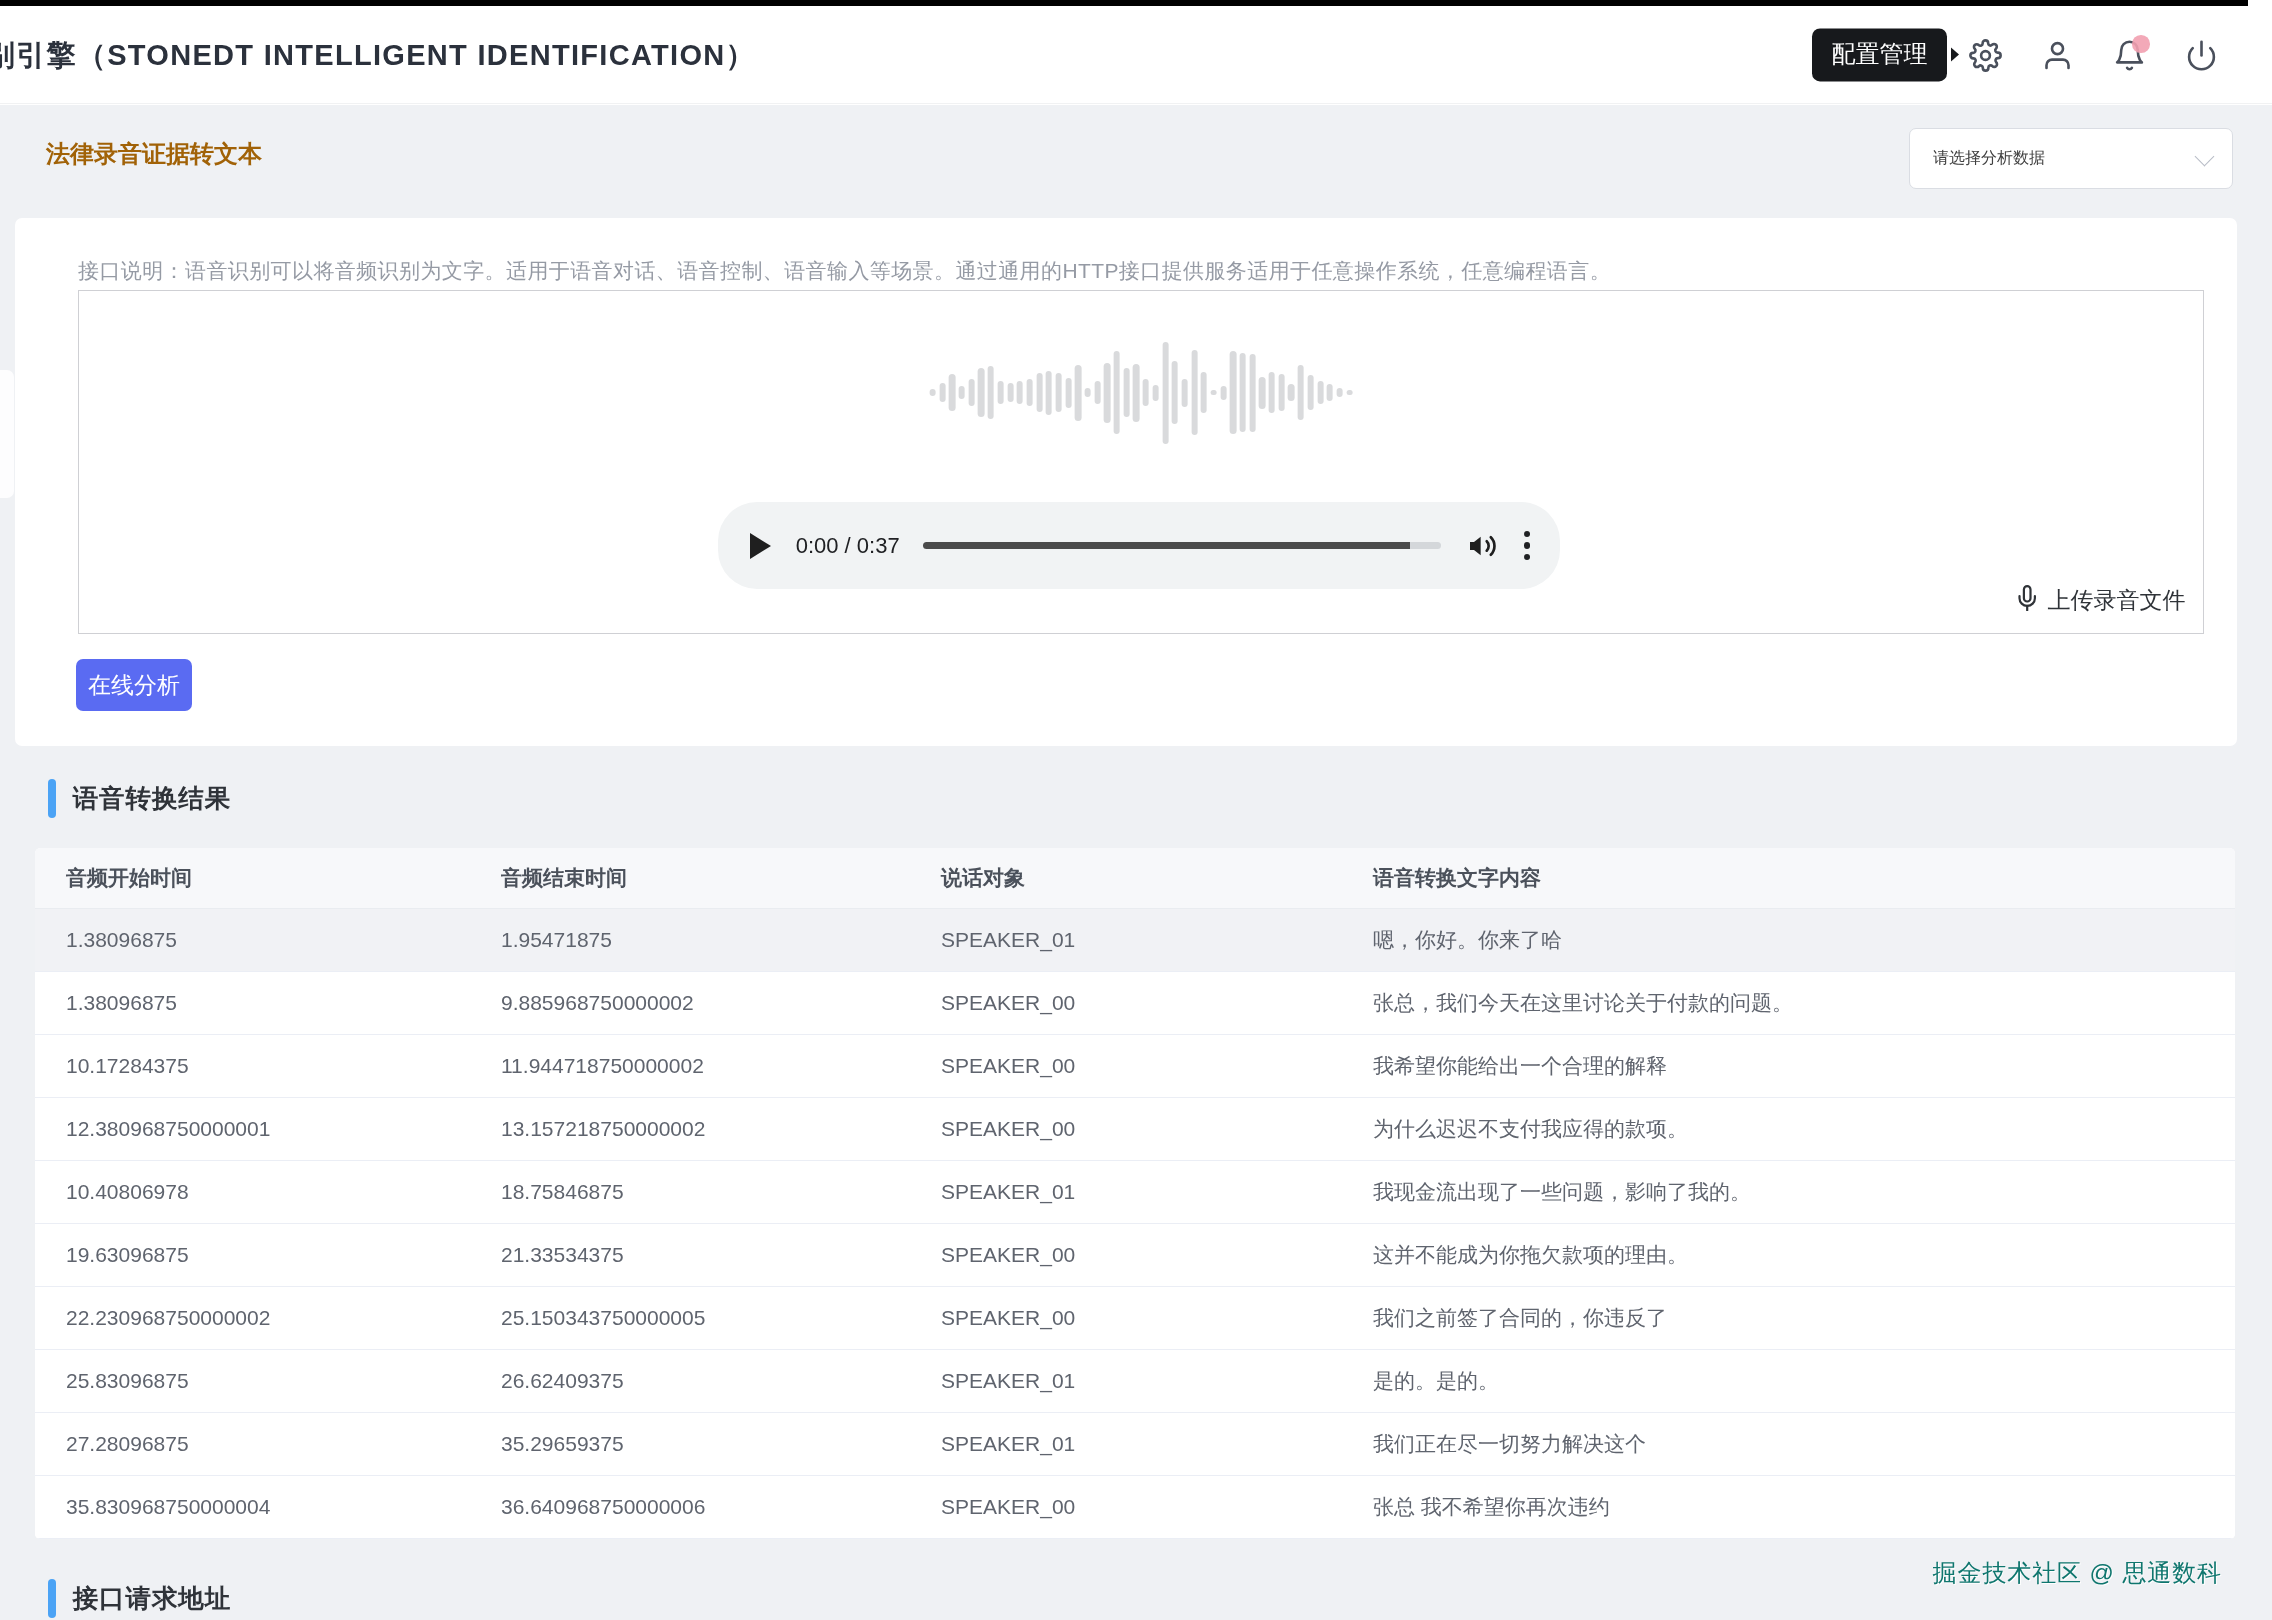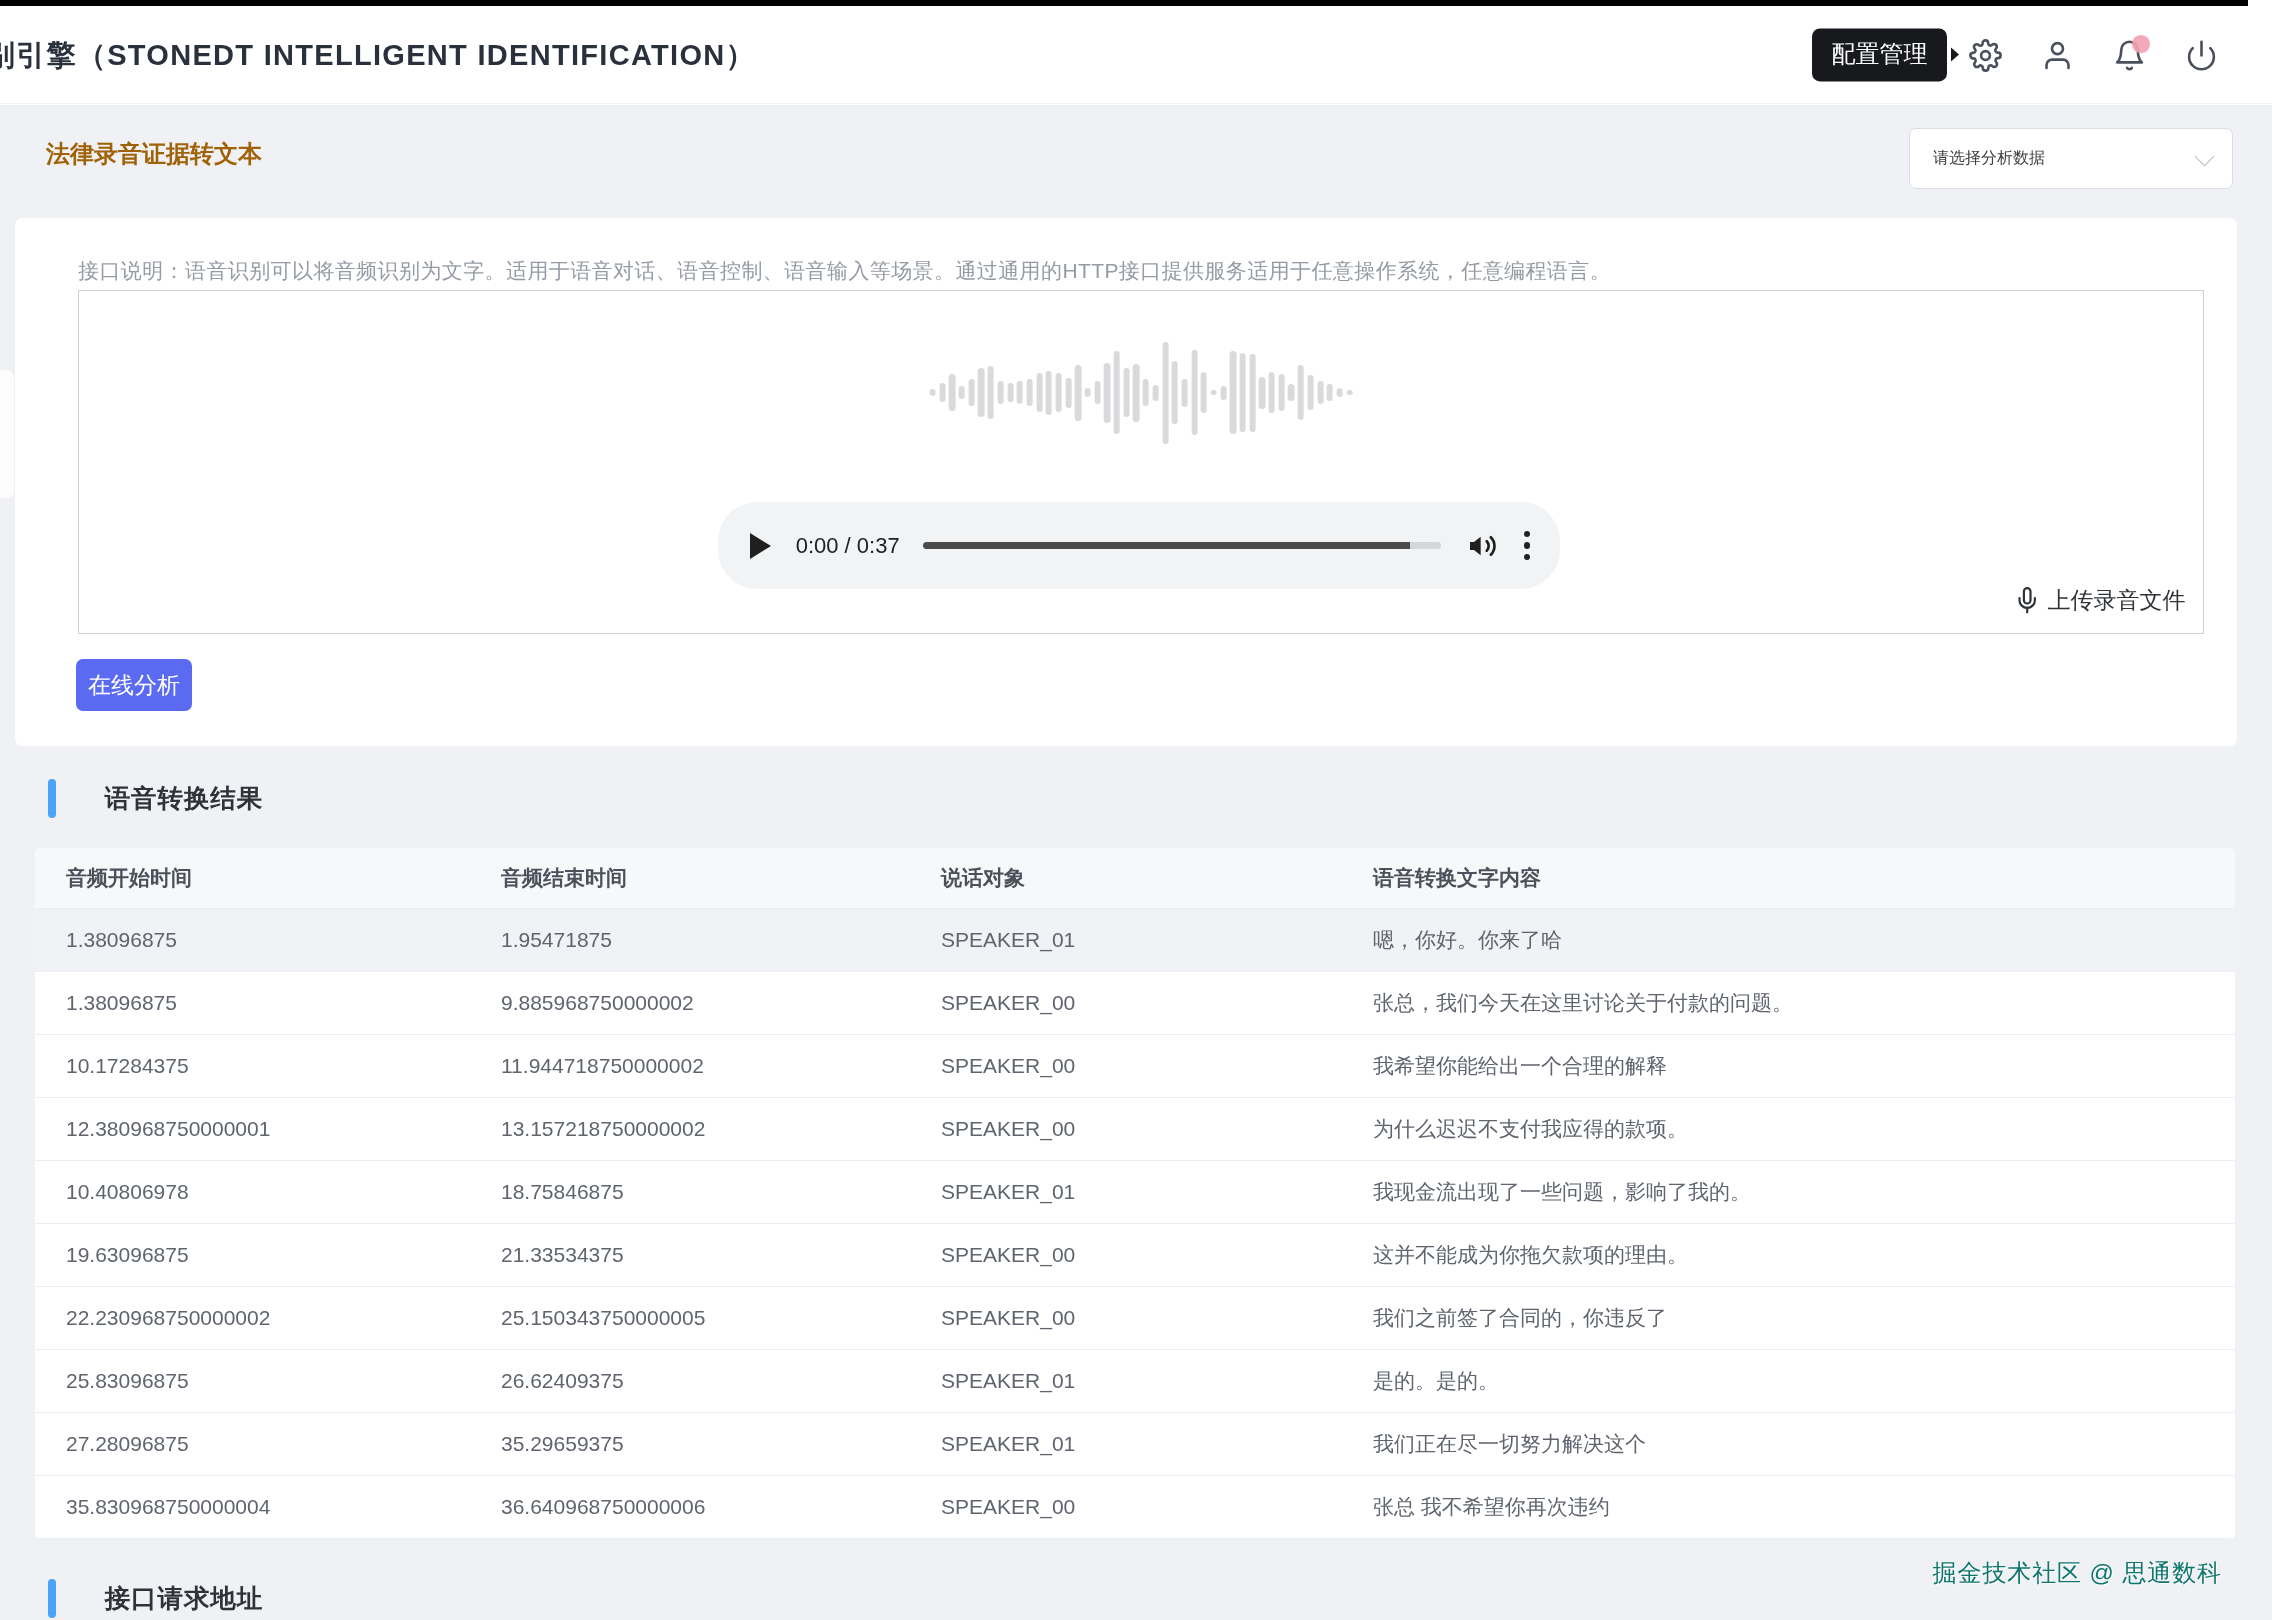--- a/index.html
+++ b/index.html
@@ -51,33 +51,33 @@
     background:#f1f3f4; border-radius:39px; display:flex; align-items:center; padding:0 26.4px; }
   .play-btn { width:0; height:0; border-left:21px solid #1f1f1f; border-top:13.2px solid transparent;
     border-bottom:13.2px solid transparent; margin-left:5.3px; cursor:pointer; }
   .time { font-size:22px; color:#202124; margin:0 23px 0 25px; white-space:nowrap; }
   .track { flex:1; height:6.2px; border-radius:3.5px;
     background:linear-gradient(to right,#4b4b4b 0%,#4b4b4b 94%,#d4d7da 94%,#d4d7da 100%); cursor:pointer; }
   .vol { width:32px; height:32px; margin:0 8.8px 0 25px; cursor:pointer; }
   .kebab { display:flex; flex-direction:column; gap:5.3px; padding:5.3px 3.5px; margin-left:14px; cursor:pointer; }
   .kebab i { width:6.2px; height:6.2px; border-radius:50%; background:#202124; }
 
-  .upload { position:absolute; right:17.6px; top:294px; display:flex; align-items:center; gap:7px;
+  .upload { position:absolute; right:17.6px; top:294px; display:flex; align-items:flex-start; gap:7px;
     font-size:23px; color:#2f3338; cursor:pointer; }
   .upload svg { width:26.4px; height:26.4px; stroke:#2f3338; stroke-width:2; fill:none;
     stroke-linecap:round; stroke-linejoin:round; }
 
   .analyze-btn { position:absolute; left:61px; top:441px; width:116px; height:52px;
     background:#5a6bf2; border:none; border-radius:7px; color:#fff; font-size:23px;
     font-family:inherit; cursor:pointer; }
 
   
   .section-title { position:absolute; display:flex; align-items:center; gap:16.7px; }
   .accent-bar { width:8px; height:39px; border-radius:4.4px; background:#4ba3f5; }
-  .section-label { font-size:25.5px; font-weight:700; color:#2f3339; letter-spacing:0.9px;margin-left:32px; }
+  .section-label { font-size:25.5px; font-weight:700; color:#2f3339; letter-spacing:0.9px; }
   #sec-results { left:48px; top:674px; }
   #sec-request { left:48px; top:1474px;align-items:center; }
 
   
   .table-wrap { position:absolute; left:35px; top:743px; width:2200px; background:#fff;
     border-radius:5.3px; overflow:hidden; }
   table { width:100%; border-collapse:collapse; table-layout:fixed; }
   col.c1{width:435px;} col.c2{width:440px;} col.c3{width:432px;}
   thead th { height:60px; background:#f7f8fa; text-align:left; padding-left:31px;
     font-size:21px; font-weight:700; color:#4b515b; border-bottom:0.9px solid #e9ecf0; }

